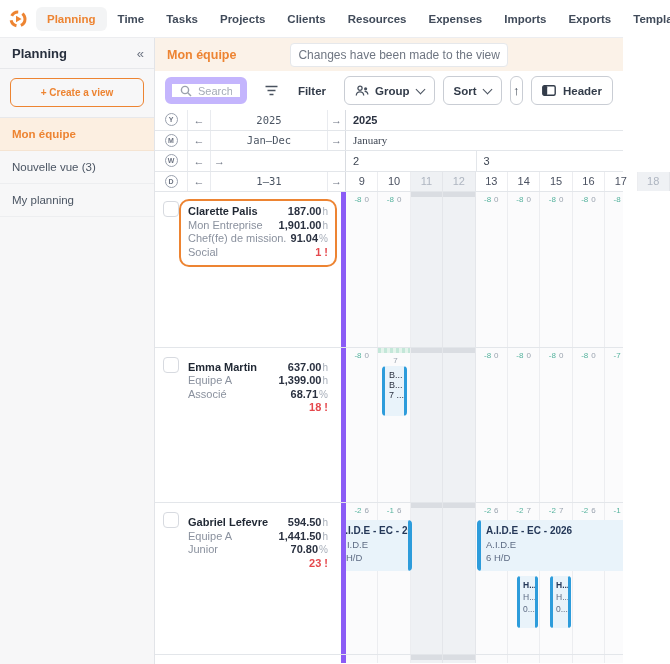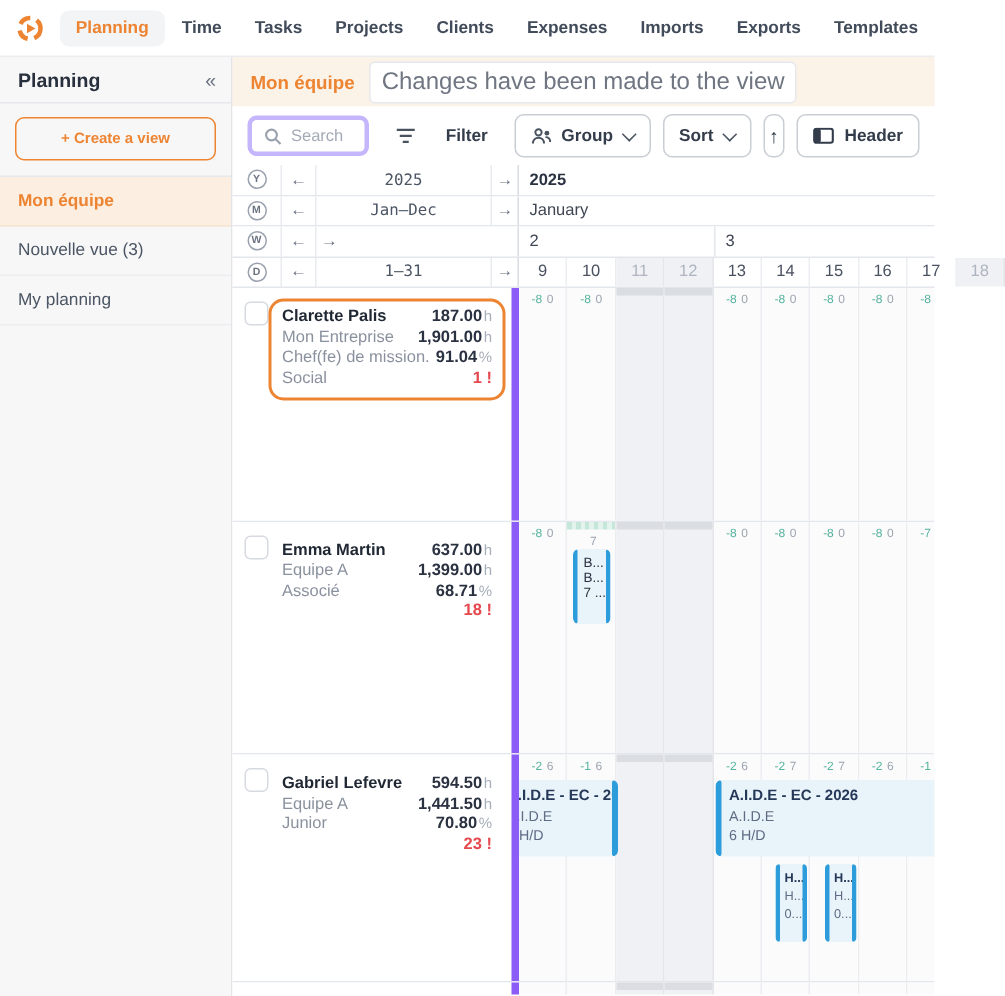--- a/index.html
+++ b/index.html
@@ -22,42 +22,42 @@
   .sb-collapse { color:#6B7280; font-size:13px; cursor:pointer; }
   .sb-createwrap { padding:9px 10px 10px 10px; border-bottom:1px solid #E7E8EB; }
   .sb-create { width:100%; height:29px; border:1px solid #ED8432; color:#ED8432; background:transparent; border-radius:6px; font-size:10px; font-weight:600; cursor:pointer; font-family:inherit; }
   .sb-item { height:33px; display:flex; align-items:center; padding:0 12px; font-size:11.5px; color:#4B5563; border-bottom:1px solid #EDEEF0; cursor:pointer; }
   .sb-item.active { background:#FCEFE1; color:#ED8432; font-weight:600; border-bottom-color:#F5E4D2; }
 
   
   .main { flex:1; display:flex; flex-direction:column; min-width:0; }
   .band { height:33px; background:#FBF2E8; display:flex; align-items:center; gap:10px; padding:0 12px; flex:0 0 auto; }
   .band-title { color:#ED8432; font-weight:700; font-size:12.5px; }
-  .band-pill { background:#fff; border:1px solid #E6E8EB; border-radius:4px; color:#6F7682; font-size:16px; padding:4px 7px; }
+  .band-pill { background:#fff; border:1px solid #E6E8EB; border-radius:4px; color:#6F7682; font-size:12px; padding:4px 7px;margin-left:44px; }
 
   .toolbar { height:39px; background:#fff; display:flex; align-items:center; gap:8px; padding:0 10px; flex:0 0 auto; }
-  .search { width:152px; height:27px; border:3px solid #c4b5fd; border-radius:6px; display:flex; align-items:center; gap:6px; padding:0 8px; background:#fff; }
+  .search { width:152px; height:27px; border:7px solid #c4b5fd; border-radius:6px; display:flex; align-items:center; gap:6px; padding:0 8px; background:#fff; }
   .search input { border:none; outline:none; width:100%; font-size:11px; color:#374151; font-family:inherit; background:transparent; }
   .search input::placeholder { color:#A4ABB6; }
   .tbtn { height:29px; border:1px solid #C9CDD4; background:#fff; border-radius:6px; display:flex; align-items:center; gap:7px; padding:0 10px; font-size:11.5px; font-weight:600; color:#333C4A; cursor:pointer; font-family:inherit; }
   .tbtn.noborder { border:none; font-weight:600; gap:20px; }
   .chev { width:7px; height:7px; border-right:1.6px solid #49525F; border-bottom:1.6px solid #49525F; transform:rotate(45deg); margin-top:-3px; }
   .upbtn { width:29px; justify-content:center; padding:0; gap:0; font-size:13px; }
 
   
   .scalerow { height:20.5px; display:flex; border-bottom:1px solid #E3E6EA; flex:0 0 auto; background:#fff; }
   .sc-left { width:191px; flex:0 0 191px; display:flex; border-right:1px solid #D9DCE1; }
   .sc-ico { width:33px; flex:0 0 33px; display:flex; align-items:center; justify-content:center; border-right:1px solid #E9EBEF; }
   .circ { width:13px; height:13px; border:1px solid #9AA1AE; border-radius:50%; color:#6B7280; font-size:7px; font-weight:700; display:flex; align-items:center; justify-content:center; cursor:pointer; }
   .sc-arrow { width:23px; flex:0 0 23px; display:flex; align-items:center; justify-content:center; color:#6B7280; font-size:11px; border-right:1px solid #E9EBEF; cursor:pointer; }
   .sc-arrow.r { width:17px; flex:0 0 17px; border-right:none; }
   .sc-range { flex:1; display:flex; align-items:center; justify-content:center; font-family:"DejaVu Sans Mono", monospace; font-size:10.5px; color:#4B5563; border-right:1px solid #E9EBEF; }
   .sc-right { flex:1; display:flex; align-items:center; min-width:0; }
   .sc-label { font-size:11px; color:#2A3140; padding-left:7px; font-weight:700; }
-  .sc-label.normal { font-weight:400; color:#3E4653; }
+  .sc-label.normal { font-weight:400; color:#3E4653;font-family:Liberation Serif, serif; }
   .wk { height:100%; display:flex; align-items:center; padding-left:7px; font-size:11px; color:#3E4653; }
   .wk + .wk { border-left:1px solid #E3E6EA; }
   .dayshdr { flex:1; display:flex; }
   .dcell { width:32.4px; flex:0 0 32.4px; display:flex; align-items:center; justify-content:center; font-size:11px; color:#4A5160; border-right:1px solid #ECEDF0; }
   .dcell.we { background:#EFF1F4; color:#AEB5C0; border-right-color:#E4E6EA; }
 
   
   .grid { flex:1; min-height:0; overflow:hidden; background:#fff; display:flex; flex-direction:column; }
   .grow { height:155.5px; flex:0 0 auto; display:flex; border-bottom:1px solid #E3E6EA; }
   .grow.r3 { height:152px; }
@@ -114,20 +114,21 @@
       <svg width="20" height="20" viewBox="0 0 20 20">
         <circle cx="10" cy="10" r="7" fill="none" stroke="#ED8432" stroke-width="3" stroke-dasharray="8 4.5"></circle>
         <path d="M8 6.8 L13.6 10 L8 13.2 Z" fill="#ED8432"></path>
       </svg>
     </div>
     <div class="navitem active">Planning</div>
     <div class="navitem">Time</div>
     <div class="navitem">Tasks</div>
     <div class="navitem">Projects</div>
     <div class="navitem">Clients</div>
+    <div class="navitem">Resources</div>
     <div class="navitem">Expenses</div>
     <div class="navitem">Imports</div>
     <div class="navitem">Exports</div>
     <div class="navitem">Templates</div>
   </div>
 
   <div class="body">
 
     <div class="sidebar">
       <div class="sb-head">

